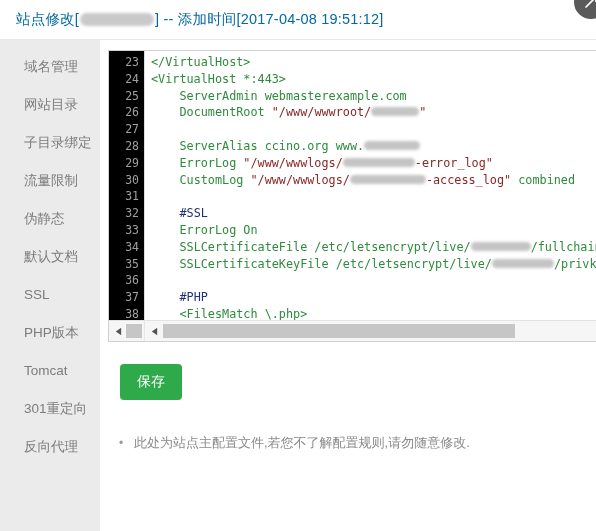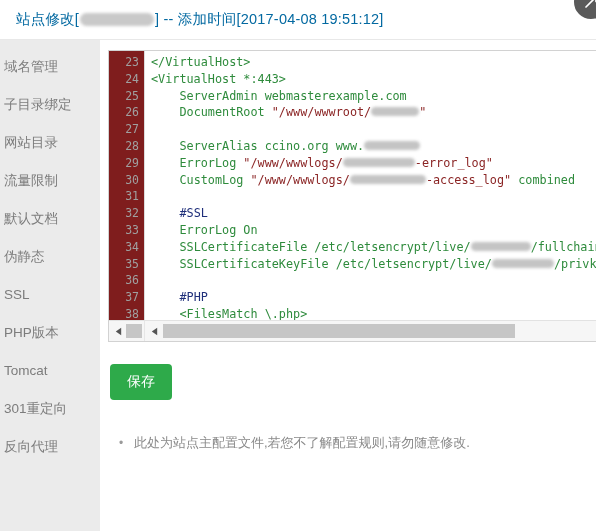--- a/index.html
+++ b/index.html
@@ -74,21 +74,21 @@
   #sidebar {
     width: 100px;
     background: #ebebeb;
     flex: 0 0 100px;
     padding-top: 8px;
     box-sizing: border-box;
   }
   .side-item {
     height: 38px;
     line-height: 38px;
-    padding-left: 4px;
+    padding-left: 24px;
     font-size: 13.5px;
     color: #7c7c7c;
     white-space: nowrap;
     cursor: pointer;
     box-sizing: border-box;
   }
   .side-item.active {
     background: #ffffff;
     color: #3b3b3b;
   }
@@ -112,21 +112,21 @@
     overflow: hidden;
   }
   #editor-panes {
     display: flex;
     height: 270px;
     overflow: hidden;
   }
   #gutter {
     width: 36px;
     flex: 0 0 36px;
-    background: #7f1d1d;
+    background: #000000;
     border-right: 1px solid #dcdcdc;
     box-sizing: border-box;
     padding-top: 3px;
     overflow: hidden;
   }
   .gutter-num {
     font-family: "DejaVu Sans Mono", "Liberation Mono", monospace;
     font-size: 11.5px;
     line-height: 16.8px;
     color: #a0a0a0;
@@ -194,21 +194,21 @@
     width: 16px; height: 14px; background:#c6c6c6;
   }
   #hm-thumb {
     position:absolute; left: 18px; top: 3px;
     width: 352px; height: 14px; background:#c6c6c6;
   }
 
   
   #save-button {
     margin-top: 22px;
-    margin-left: 2px;
+    margin-left: 12px;
     display: inline-block;
     background: #2eaa4a;
     color: #ffffff;
     font-size: 14px;
     border: none;
     border-radius: 4px;
     padding: 9px 17px;
     cursor: pointer;
     font-family: "Liberation Sans", sans-serif;
   }
@@ -246,25 +246,25 @@
     <svg width="18" height="18" viewBox="0 0 18 18" aria-hidden="true">
       <path d="M4 14 L14 4 M14 4 L9.5 4 M14 4 L14 8.5" stroke="#ffffff" stroke-width="1.7" fill="none" stroke-linecap="round"></path>
     </svg>
   </div>
 </div>
 
 <div id="modal-body">
 
   <div id="sidebar">
       <div class="side-item"><span>域名管理</span></div>
+      <div class="side-item"><span>网站目录</span></div>
       <div class="side-item"><span>子目录绑定</span></div>
-      <div class="side-item"><span>网站目录</span></div>
       <div class="side-item"><span>流量限制</span></div>
+      <div class="side-item"><span>伪静态</span></div>
       <div class="side-item"><span>默认文档</span></div>
-      <div class="side-item"><span>伪静态</span></div>
       <div class="side-item"><span>SSL</span></div>
       <div class="side-item"><span>PHP版本</span></div>
       <div class="side-item"><span>Tomcat</span></div>
       <div class="side-item"><span>301重定向</span></div>
       <div class="side-item"><span>反向代理</span></div>
     </div>
 
   <div id="content">
 
     <div id="code-editor">

